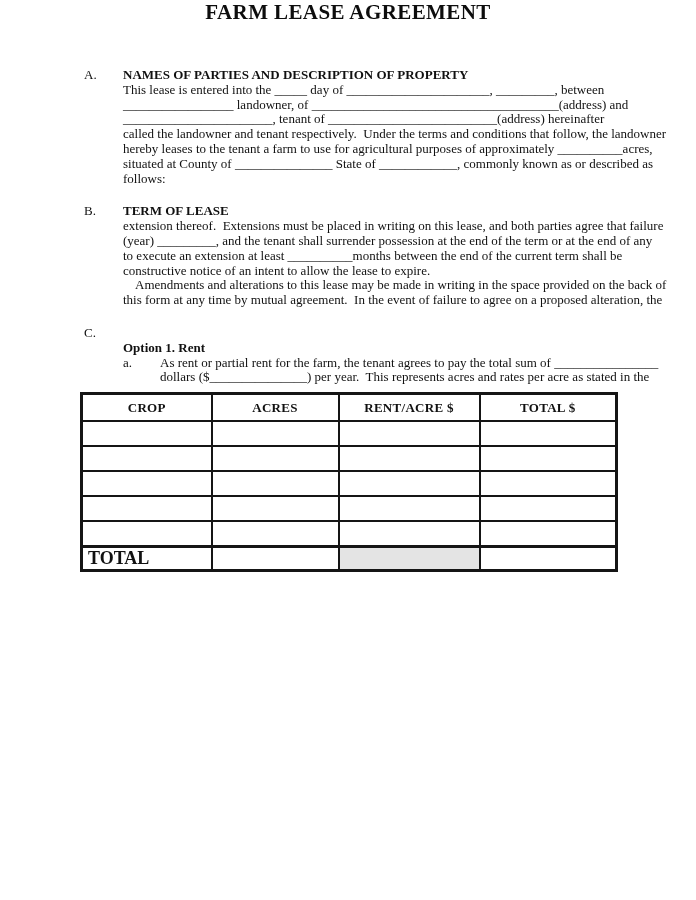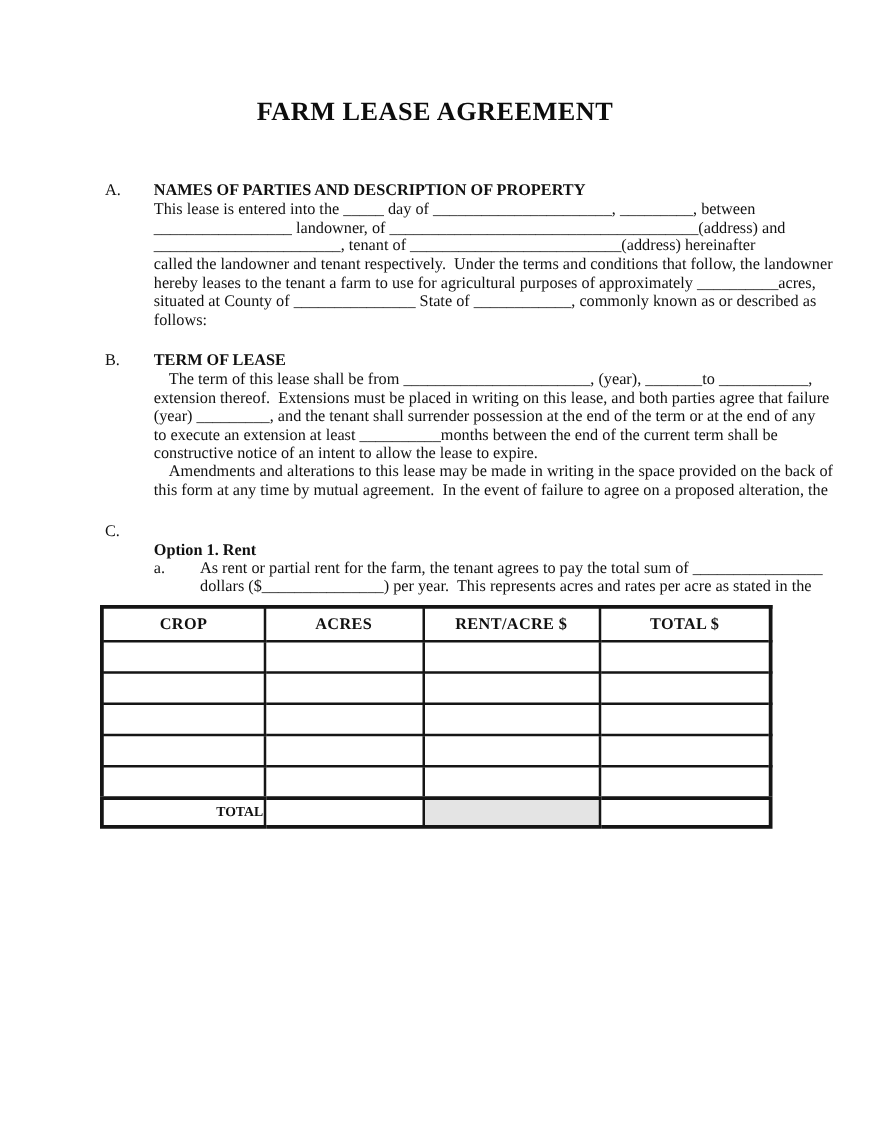--- a/index.html
+++ b/index.html
@@ -11,21 +11,20 @@
     position: relative;
     width: 696px;
     height: 900px;
     background: #ffffff;
     color: #111111;
     font-family: "Liberation Serif", "DejaVu Serif", serif;
     overflow: hidden;
   }
   .doc-title {
     margin: 0;
-    padding-top: 77px;
     text-align: center;
     font-size: 21px;
     font-weight: 700;
     letter-spacing: 0.4px;
     color: #0d0d0d;
   }
   .section {
     display: flex;
     padding-left: 84px;
     padding-right: 20px;
@@ -86,23 +85,23 @@
     border: 2px solid #151515;
     height: 23px;
     padding: 0;
   }
   .rent-table tr.total-row td {
     border-top: 3px solid #151515;
     border-bottom: 3px solid #151515;
     height: 20px;
   }
   .total-label {
-    font-size: 11px;
-    font-weight: 700;
-    text-align: right;
+    font-size: 18px;
+    font-weight: 700;
+    text-align: left;
     padding-left: 5px !important;
   }
   .shaded { background: #e4e4e4; }
 </style>
 </head>
 <body>
 
 <div class="page">
 
   <h1 class="doc-title">FARM LEASE AGREEMENT</h1>
@@ -118,21 +117,20 @@
       <div class="line">hereby leases to the tenant a farm to use for agricultural purposes of approximately __________acres,</div>
       <div class="line">situated at County of _______________ State of ____________, commonly known as or described as</div>
       <div class="line">follows:</div>
     </div>
   </div>
 
   <div class="section gap">
     <div class="sec-label">B.</div>
     <div class="sec-body">
       <div class="sec-heading">TERM OF LEASE</div>
-      <div class="line indent">The term of this lease shall be from _______________________, (year), _______to ___________,</div>
       <div class="line">extension thereof.  Extensions must be placed in writing on this lease, and both parties agree that failure</div>
       <div class="line">(year) _________, and the tenant shall surrender possession at the end of the term or at the end of any</div>
       <div class="line">to execute an extension at least __________months between the end of the current term shall be</div>
       <div class="line">constructive notice of an intent to allow the lease to expire.</div>
       <div class="line indent">Amendments and alterations to this lease may be made in writing in the space provided on the back of</div>
       <div class="line">this form at any time by mutual agreement.  In the event of failure to agree on a proposed alteration, the</div>
     </div>
   </div>
 
   <div class="section gap">

